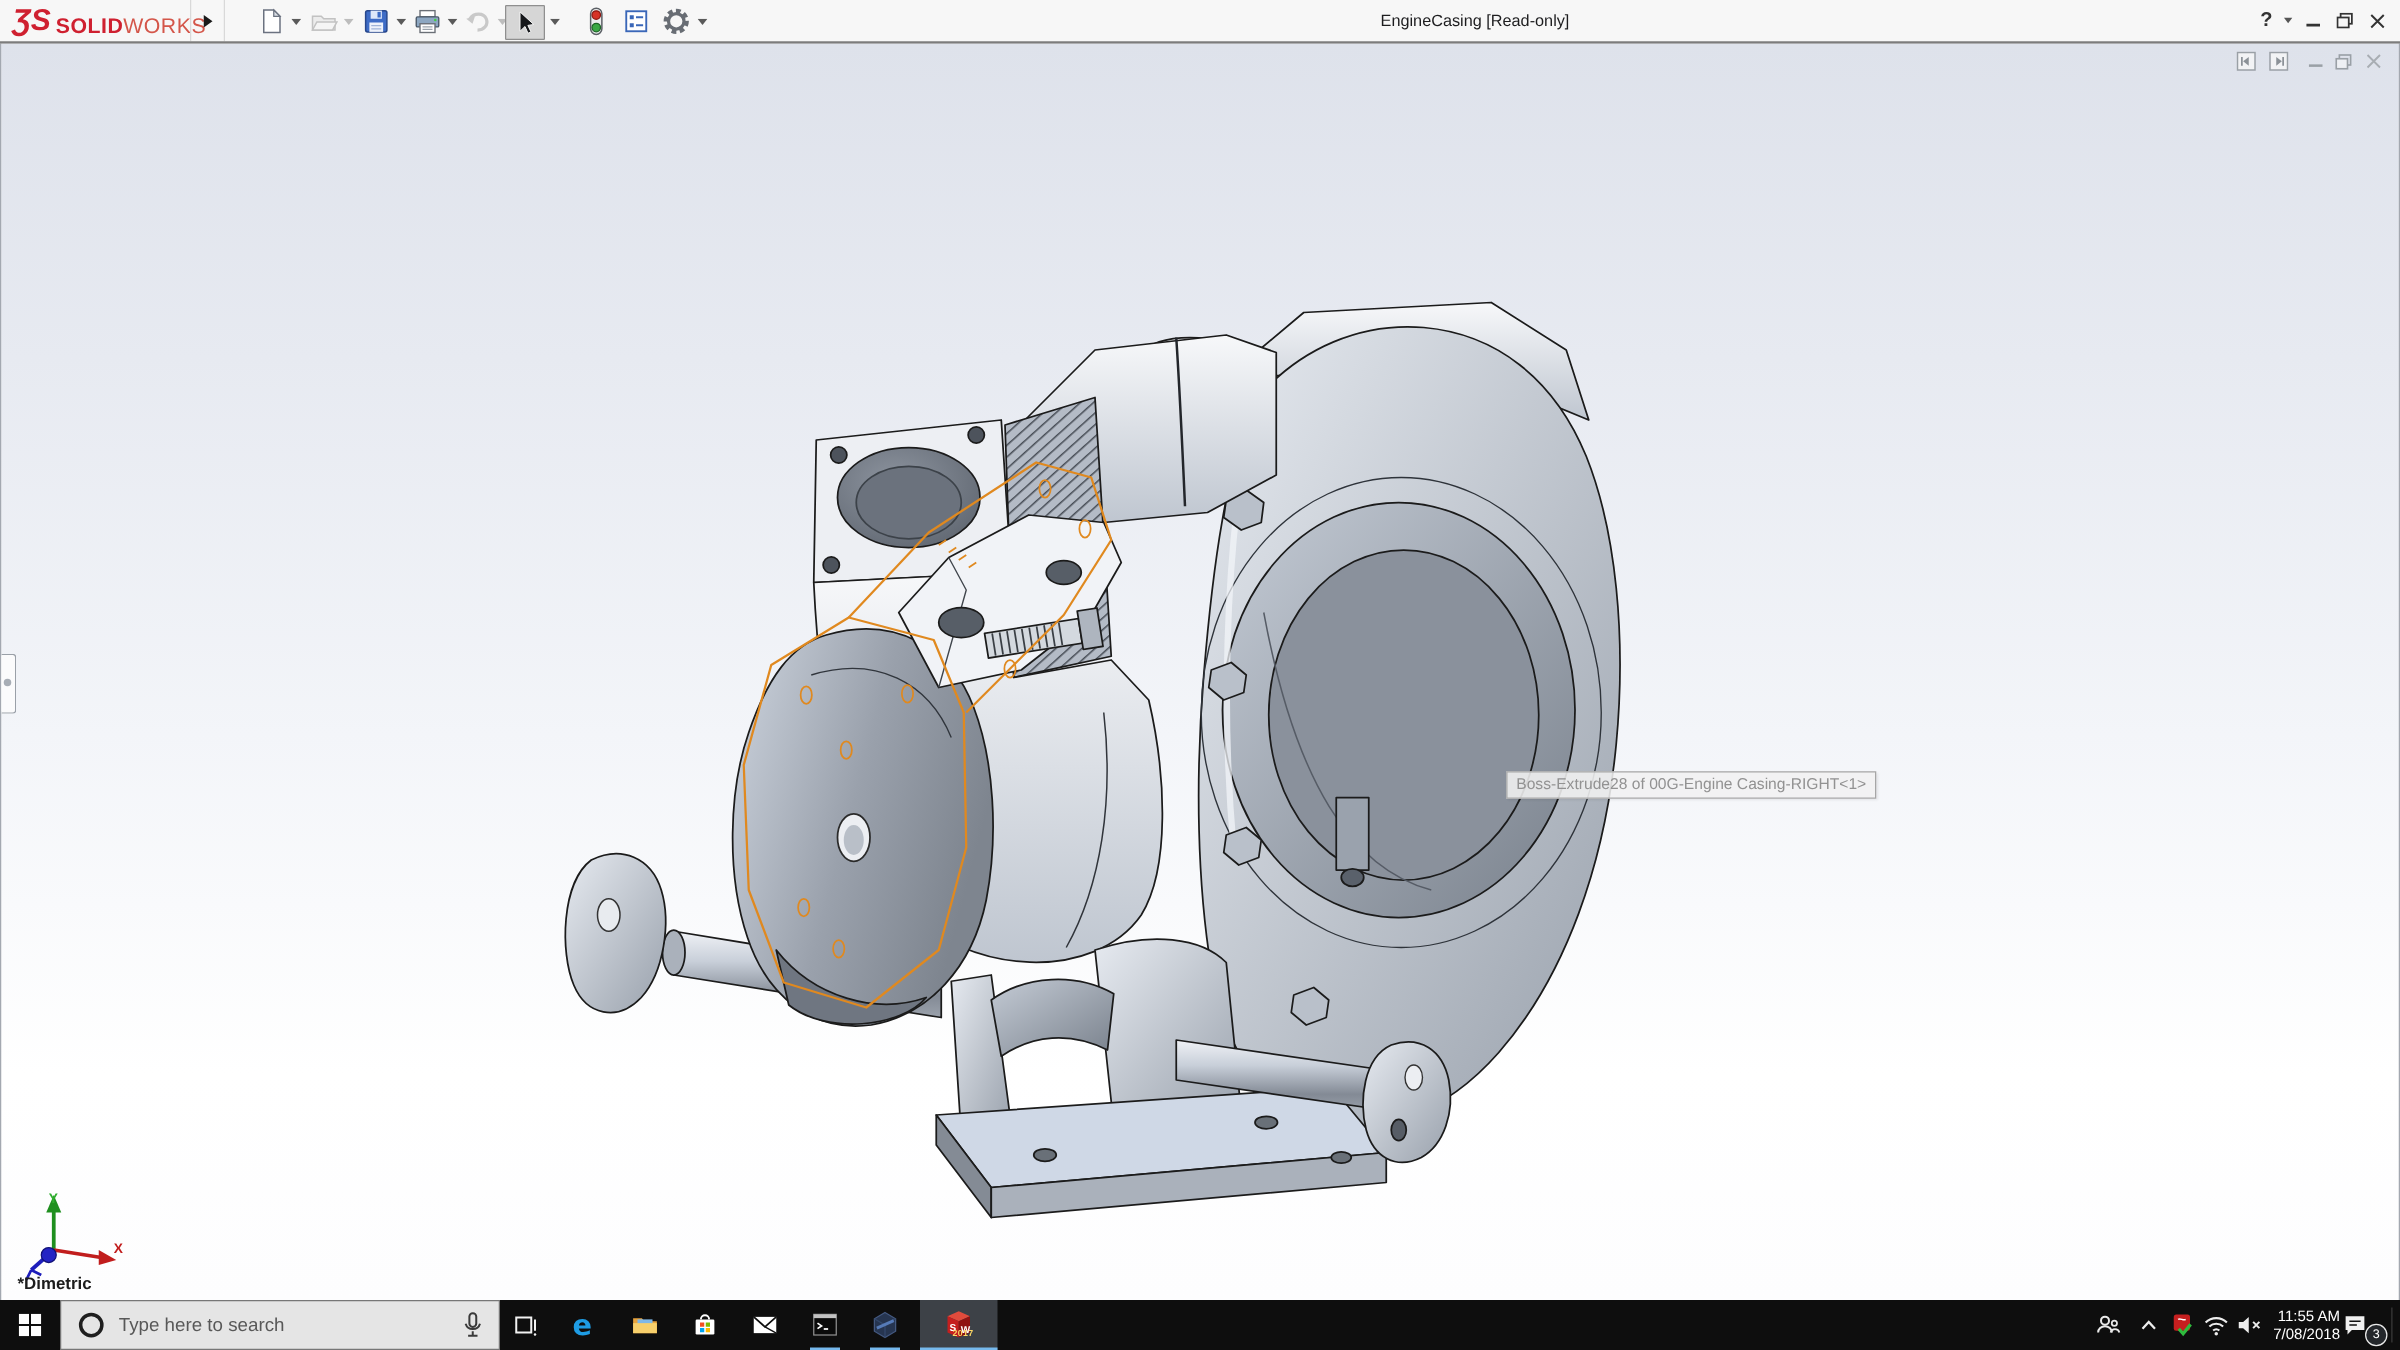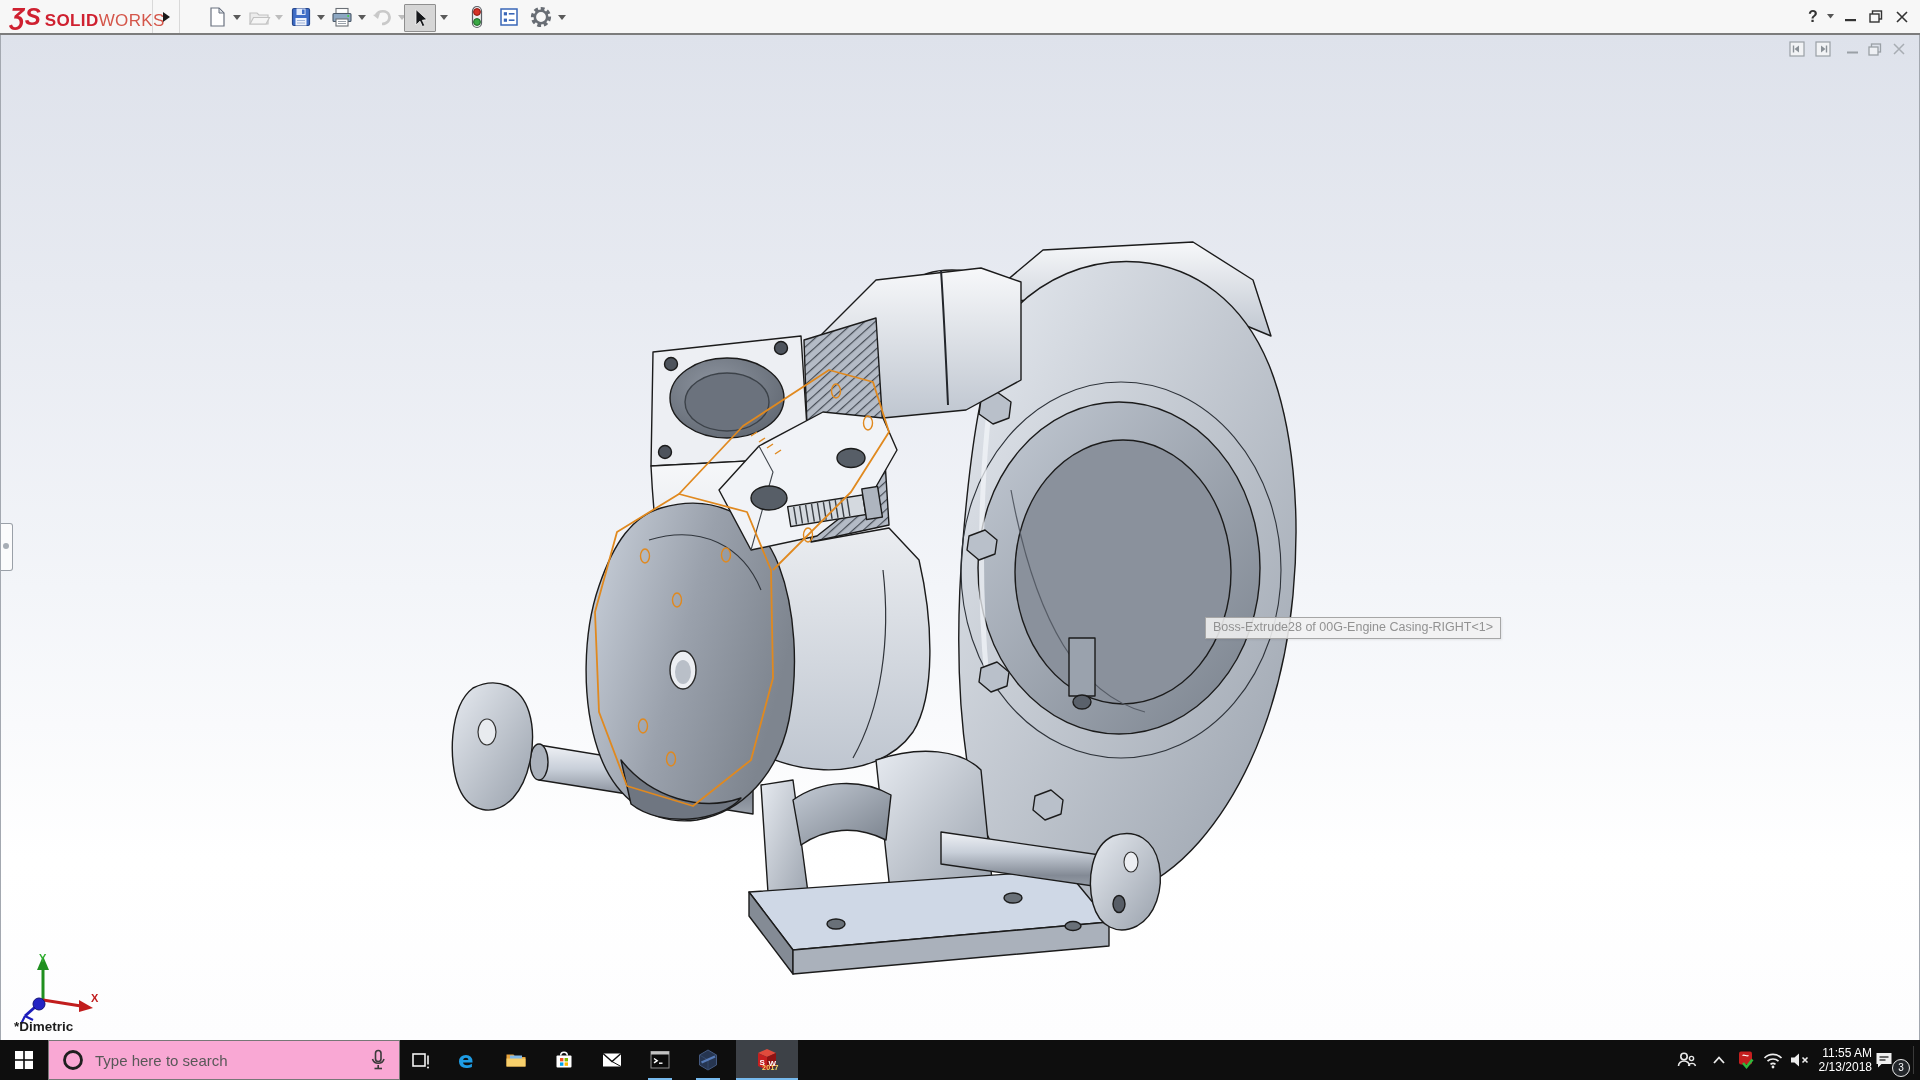--- a/index.html
+++ b/index.html
@@ -32,21 +32,21 @@
     background:rgba(241,241,241,.88);border:1px solid #a6a6a6;color:#929292;font-size:12.5px;white-space:nowrap;box-shadow:1px 1px 2px rgba(0,0,0,.08)}
   #triad{position:absolute;left:12px;top:915px;width:86px;height:80px}
   #view-label{position:absolute;left:13px;top:984px;font-size:13.5px;font-weight:700;color:#1c1c1c}
 
   
   #taskbar{position:absolute;top:1040px;left:0;width:1920px;height:40px;background:#0e0e0e}
   .tb-slot{position:absolute;top:0;width:40px;height:40px;display:flex;align-items:center;justify-content:center;cursor:pointer}
   .slot-active{background:#3d4147}
   .run-line{position:absolute;bottom:0;height:2px;background:#76b9ed}
   #start-btn{position:absolute;left:0;top:0;width:48px;height:40px;display:flex;align-items:center;justify-content:center;cursor:pointer}
-  #search-box{position:absolute;left:48px;top:0;width:352px;height:40px;background:#f9a8d4;border:1px solid #777;box-sizing:border-box;display:flex;align-items:center}
+  #search-box{position:absolute;left:48px;top:0;width:352px;height:40px;background:#e5e5e5;border:1px solid #777;box-sizing:border-box;display:flex;align-items:center}
   #search-input{flex:1;border:none;background:transparent;outline:none;font-size:15px;color:#3c3c3c;font-family:"Liberation Sans",sans-serif}
   #search-input::placeholder{color:#585858;opacity:1}
   .tray-btn{position:absolute;top:0;height:40px;display:flex;align-items:center;justify-content:center;cursor:pointer}
   #clock{position:absolute;left:1806px;top:0;width:66px;height:40px;color:#fff;font-size:12px;line-height:14px;text-align:right;padding-top:6px;box-sizing:border-box;cursor:pointer}
   #ac-badge{position:absolute;left:1892px;top:19px;width:16px;height:16px;border-radius:50%;background:#24272b;border:1.5px solid #e9e9e9;color:#fff;font-size:10px;line-height:16px;text-align:center;box-sizing:content-box}
   #sw-year{position:absolute;left:762px;top:24px;font-size:7px;font-weight:700;color:#ffd864;letter-spacing:.3px}
 </style>
 </head>
 <body>
 
@@ -165,20 +165,21 @@
       <circle cx="12" cy="12" r="6.2" fill="none" stroke="#686d74" stroke-width="2.6"></circle>
       <circle cx="12" cy="12" r="3" fill="#f7f7f7"></circle>
     </svg>
   </div>
   <div class="tb-caret" style="left:556px">
       <svg width="8" height="5">
         <path d="M0,0 L8,0 L4,5 Z" fill="#5a5a5a"></path>
       </svg>
     </div>
 
+  <div id="win-title">EngineCasing [Read-only]</div>
 
   <div class="winctl" style="left:1802px;width:22px;font-size:16px;font-weight:700">
       <span>?</span>
     </div>
   <div class="winctl" style="left:1824px;width:12px">
       <svg width="7" height="5">
         <path d="M0,0 L7,0 L3.5,4.5 Z" fill="#555"></path>
       </svg>
     </div>
   <div class="winctl" style="left:1840px;width:22px">
@@ -520,21 +521,21 @@
     </svg>
   </div>
   <div class="tray-btn" style="left:1786px;width:26px">
     <svg width="24" height="24">
       <path d="M4,9.5 h3.5 l4.5,-4 v13 l-4.5,-4 h-3.5 z" fill="#ededed"></path>
       <path d="M15.5,9.5 l5,5 M20.5,9.5 l-5,5" stroke="#ededed" stroke-width="1.6"></path>
     </svg>
   </div>
   <div id="clock">
     <div>11:55 AM</div>
-    <div>2/13/2018</div>
+    <div>7/08/2018</div>
   </div>
   <div class="tray-btn" style="left:1870px;width:28px">
     <svg width="24" height="24">
       <path d="M4.5,5 h15 v11 h-10 l-3.5,3.5 v-3.5 h-1.5 z" fill="#f0f0f0"></path>
       <line x1="7.5" y1="9" x2="16.5" y2="9" stroke="#0e0e0e" stroke-width="1.2"></line>
       <line x1="7.5" y1="12" x2="13.5" y2="12" stroke="#0e0e0e" stroke-width="1.2"></line>
     </svg>
   </div>
   <div id="ac-badge">3</div>
   <div style="position:absolute;left:1913px;top:6px;width:1px;height:28px;background:#3a3a3a"></div>

